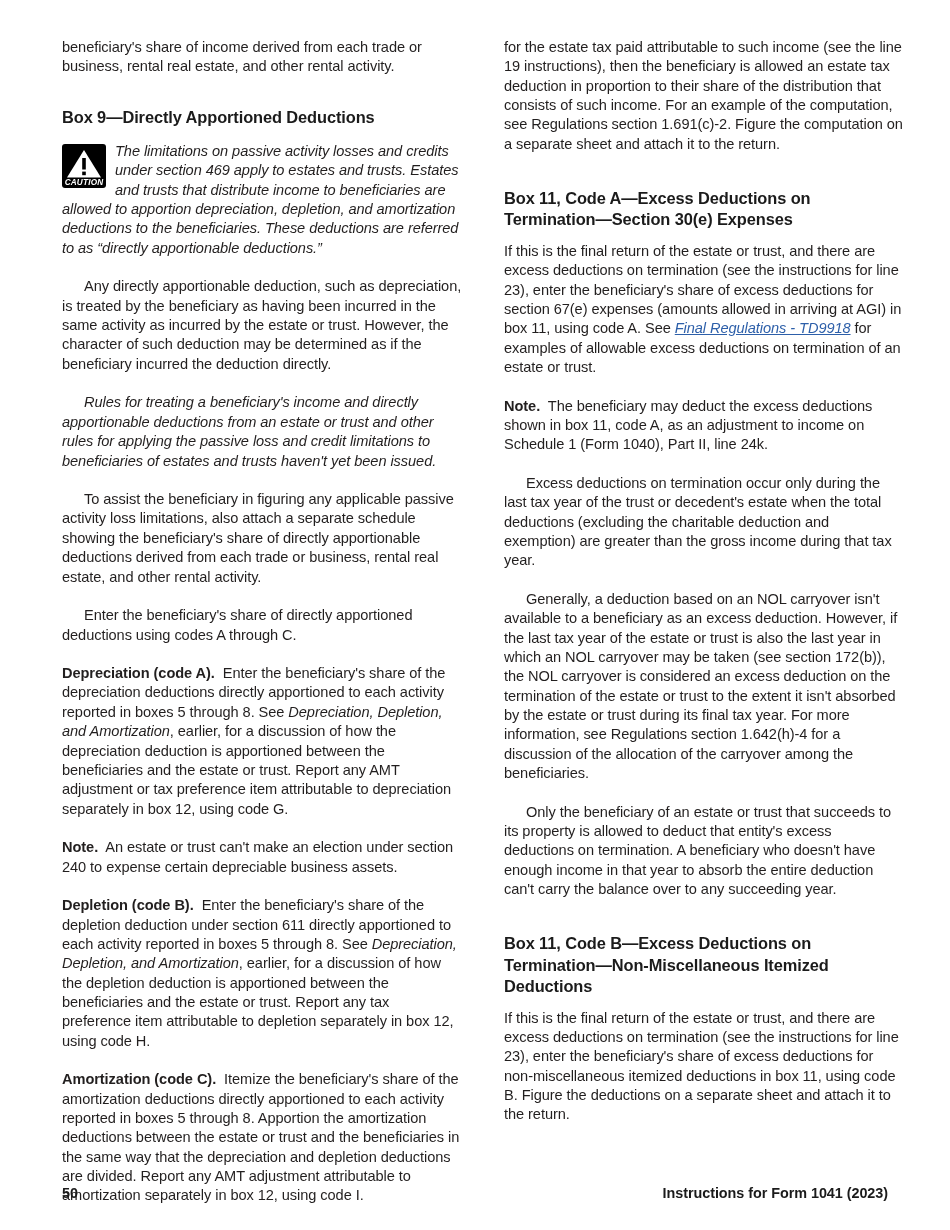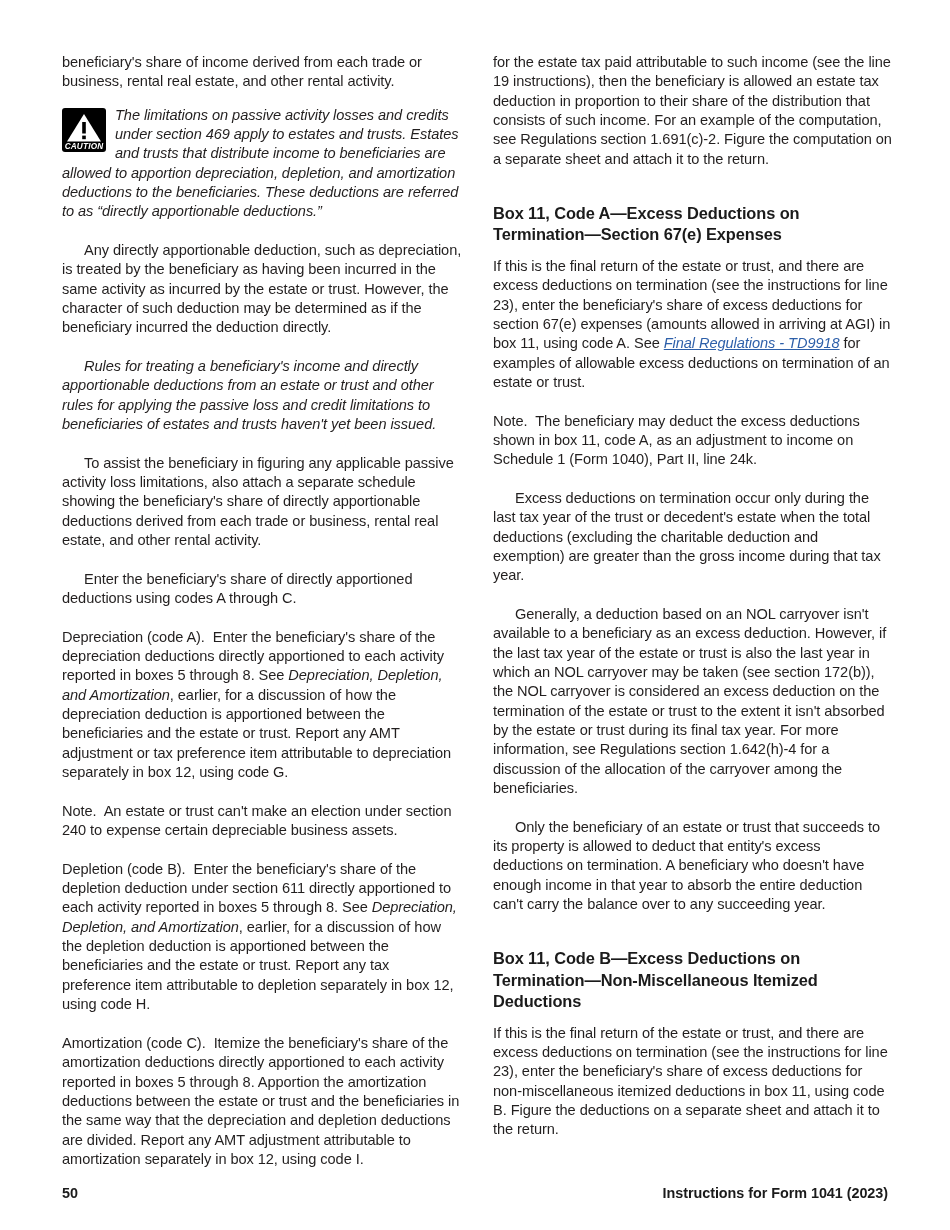--- a/index.html
+++ b/index.html
@@ -21,23 +21,22 @@
     left: 0; top: 0;
     width: 950px;
     height: 1230px;
     box-sizing: border-box;
     padding: 38px 62px 0 62px;
   }
 
   .columns {
     display: flex;
     flex-direction: row;
-    gap: 31px;
+    gap: 42px;
     height: 1105px;
-    margin-top: 15px;
   }
   .col {
     width: 400px;
     flex: 0 0 400px;
   }
 
   
   p {
     margin: 0 0 0 0;
     font-size: 14.6px;
@@ -54,21 +53,21 @@
     line-height: 21.4px;
     font-weight: bold;
     margin: 0;
     letter-spacing: -0.1px;
     color: #1b1b1b;
   }
   h2.section.sp-before { margin-top: 30px; }
   h2.section.sp-before-lg { margin-top: 34px; }
   h2.section.sp-after { margin-bottom: 11px; }
 
-  .run-in { font-weight: normal; }
+  .run-in { font-weight: bold; }
   .ital { font-style: italic; }
   a.doclink {
     color: #2d5fa9;
     font-style: italic;
     text-decoration: underline;
   }
 
   
   .caution-block {
     margin-top: 14px;
@@ -105,20 +104,21 @@
 <body>
 
 <div class="page">
 
   <div class="columns">
 
     <div class="col">
 
       <p>beneficiary's share of income derived from each trade or business, rental real estate, and other rental activity.</p>
 
+      <h2 class="section sp-before">Box 9—Directly Apportioned Deductions</h2>
 
       <div class="caution-block">
         <span class="caution-icon">
           <svg width="44" height="44" viewBox="0 0 44 44" xmlns="http://www.w3.org/2000/svg">
             <rect x="0" y="0" width="44" height="44" rx="3" ry="3" fill="#000000"></rect>
             <polygon points="22,6 39,33.5 5,33.5" fill="#ffffff"></polygon>
             <rect x="20.2" y="14" width="3.6" height="11.5" fill="#000000"></rect>
             <rect x="20.2" y="27.6" width="3.6" height="3.6" fill="#000000"></rect>
             <text x="22" y="41.2" font-family="Liberation Sans, sans-serif" font-size="8.2" font-weight="bold" fill="#ffffff" text-anchor="middle" letter-spacing="0.2">CAUTION</text>
           </svg>
@@ -141,21 +141,21 @@
       <p class="gap"><span class="run-in">Depletion (code B).</span>&nbsp; <span>Enter the beneficiary's share of the depletion deduction under section 611 directly apportioned to each activity reported in boxes 5 through 8. See </span><span class="ital">Depreciation, Depletion, and Amortization</span><span>, earlier, for a discussion of how the depletion deduction is apportioned between the beneficiaries and the estate or trust. Report any tax preference item attributable to depletion separately in box 12, using code H.</span></p>
 
       <p class="gap"><span class="run-in">Amortization (code C).</span>&nbsp; <span>Itemize the beneficiary's share of the amortization deductions directly apportioned to each activity reported in boxes 5 through 8. Apportion the amortization deductions between the estate or trust and the beneficiaries in the same way that the depreciation and depletion deductions are divided. Report any AMT adjustment attributable to amortization separately in box 12, using code I.</span></p>
 
     </div>
 
     <div class="col">
 
       <p>for the estate tax paid attributable to such income (see the line 19 instructions), then the beneficiary is allowed an estate tax deduction in proportion to their share of the distribution that consists of such income. For an example of the computation, see Regulations section 1.691(c)-2. Figure the computation on a separate sheet and attach it to the return.</p>
 
-      <h2 class="section sp-before-lg sp-after">Box 11, Code A—Excess Deductions on Termination—Section 67(e) Expenses</h2>
+      <h2 class="section sp-before-lg sp-after">Box 11, Code A—Excess Deductions on Termination—Section 30(e) Expenses</h2>
 
       <p><span>If this is the final return of the estate or trust, and there are excess deductions on termination (see the instructions for line 23), enter the beneficiary's share of excess deductions for section 67(e) expenses (amounts allowed in arriving at AGI) in box 11, using code A. See </span><a class="doclink" href="#">Final Regulations - TD9918</a><span> for examples of allowable excess deductions on termination of an estate or trust.</span></p>
 
       <p class="gap"><span class="run-in">Note.</span>&nbsp; <span>The beneficiary may deduct the excess deductions shown in box 11, code A, as an adjustment to income on Schedule 1 (Form 1040), Part II, line 24k.</span></p>
 
       <p class="gap indent">Excess deductions on termination occur only during the last tax year of the trust or decedent's estate when the total deductions (excluding the charitable deduction and exemption) are greater than the gross income during that tax year.</p>
 
       <p class="gap indent">Generally, a deduction based on an NOL carryover isn't available to a beneficiary as an excess deduction. However, if the last tax year of the estate or trust is also the last year in which an NOL carryover may be taken (see section 172(b)), the NOL carryover is considered an excess deduction on the termination of the estate or trust to the extent it isn't absorbed by the estate or trust during its final tax year. For more information, see Regulations section 1.642(h)-4 for a discussion of the allocation of the carryover among the beneficiaries.</p>
 
       <p class="gap indent">Only the beneficiary of an estate or trust that succeeds to its property is allowed to deduct that entity's excess deductions on termination. A beneficiary who doesn't have enough income in that year to absorb the entire deduction can't carry the balance over to any succeeding year.</p>

